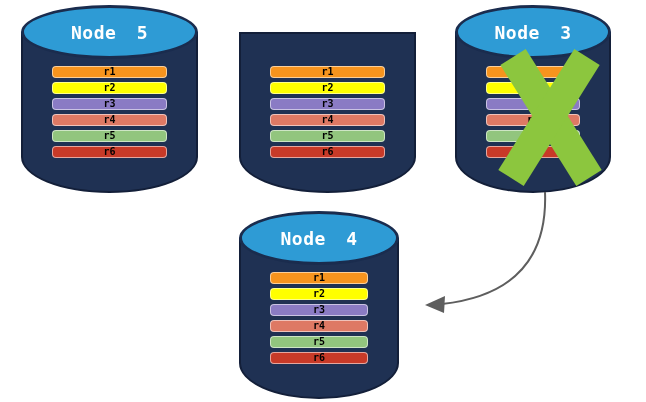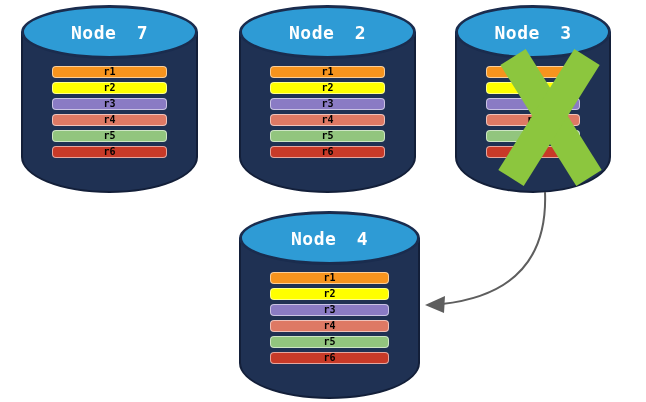--- a/index.html
+++ b/index.html
@@ -78,21 +78,21 @@
   }
 </style>
 </head>
 <body>
 
 <div class="canvas">
 
   <div class="node" style="left:21px; top:5px;">
     <div class="cyl-body"></div>
     <div class="cyl-top">
-      <span class="node-label">Node 7</span>
+      <span class="node-label">Node 5</span>
     </div>
     <div class="rows">
       <div class="row" style="background: rgb(247, 148, 30);">
           <span class="row-label">r1</span>
         </div>
       <div class="row" style="background: rgb(255, 255, 0);">
           <span class="row-label">r2</span>
         </div>
       <div class="row" style="background: rgb(138, 123, 196);">
           <span class="row-label">r3</span>
@@ -104,23 +104,20 @@
           <span class="row-label">r5</span>
         </div>
       <div class="row" style="background: rgb(200, 58, 40);">
           <span class="row-label">r6</span>
         </div>
     </div>
   </div>
 
   <div class="node" style="left:239px; top:5px;">
     <div class="cyl-body"></div>
-    <div class="cyl-top">
-      <span class="node-label">Node 2</span>
-    </div>
     <div class="rows">
       <div class="row" style="background: rgb(247, 148, 30);">
           <span class="row-label">r1</span>
         </div>
       <div class="row" style="background: rgb(255, 255, 0);">
           <span class="row-label">r2</span>
         </div>
       <div class="row" style="background: rgb(138, 123, 196);">
           <span class="row-label">r3</span>
         </div>
@@ -156,21 +153,21 @@
         </div>
       <div class="row" style="background: rgb(146, 197, 126);">
           <span class="row-label">r5</span>
         </div>
       <div class="row" style="background: rgb(200, 58, 40);">
           <span class="row-label">r6</span>
         </div>
     </div>
   </div>
 
-  <div class="node" style="left:239px; top:211px; width:181px;">
+  <div class="node" style="left:239px; top:211px; width:160px;">
     <div class="cyl-body"></div>
     <div class="cyl-top">
       <span class="node-label">Node 4</span>
     </div>
     <div class="rows">
       <div class="row" style="background: rgb(247, 148, 30);">
           <span class="row-label">r1</span>
         </div>
       <div class="row" style="background: rgb(255, 255, 0);">
           <span class="row-label">r2</span>

